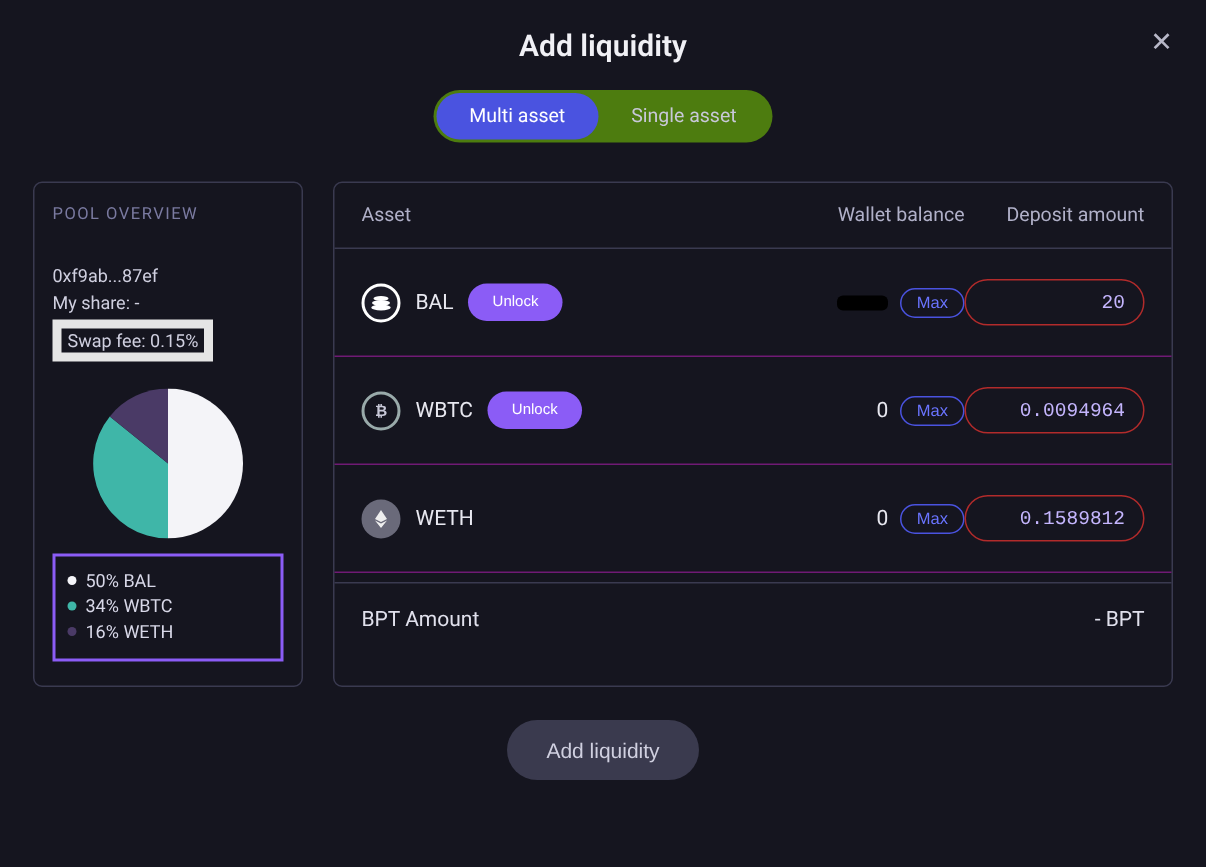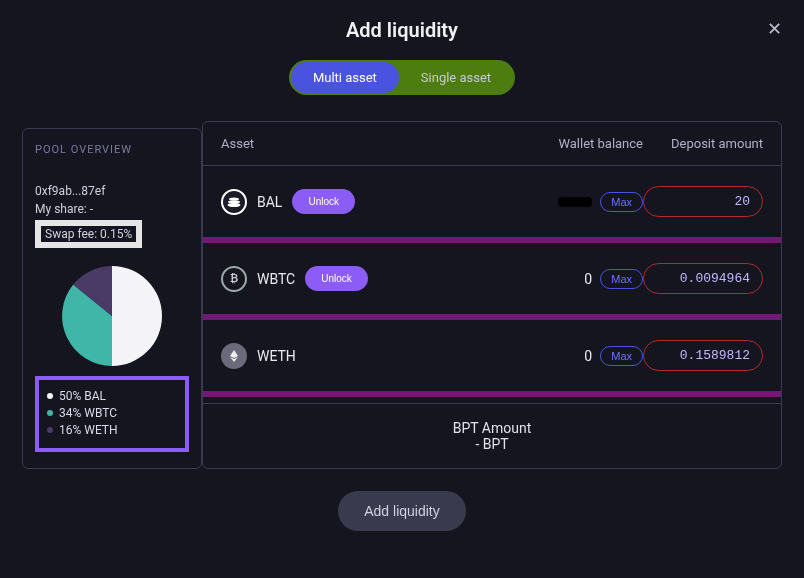--- a/index.html
+++ b/index.html
@@ -53,21 +53,21 @@
     font-size: 13px;
     color: #c8c8d8;
     cursor: pointer;
   }
   .tab.active {
     background: #4a53e0;
     color: #fff;
   }
   .content {
     display: flex;
-    align-items: flex-end;
+    gap: 20px;
   }
   .sidebar {
     width: 180px;
     border: 1px solid #3a3a50;
     border-radius: 6px;
     padding: 14px 12px 16px 12px;
     font-size: 12px;
   }
   .sidebar-heading {
     color: #7a7aa0;
@@ -89,21 +89,21 @@
     border: 6px solid #e5e5e5;
     padding: 1px 4px;
     margin-bottom: 12px;
   }
   .pie-wrap {
     display: flex;
     justify-content: center;
     margin: 6px 0 10px 0;
   }
   .legend {
-    border: 4px solid #8b5cf6;
+    border: 2px solid #8b5cf6;
     padding: 6px 8px 8px 8px;
   }
   .legend-item {
     display: flex;
     align-items: center;
     gap: 6px;
     font-size: 12px;
     margin: 3px 0;
     color: #d8d8e8;
   }
@@ -125,21 +125,21 @@
     padding: 14px 18px;
   }
   .table-header {
     color: #b0b0c8;
     font-size: 13px;
     border-bottom: 1px solid #3a3a50;
   }
   .th-wallet { text-align: right; }
   .th-deposit { text-align: right; }
   .asset-row {
-    border-bottom: 6px solid #701a75;
+    border-bottom: 1px solid #701a75;
     padding-top: 20px;
     padding-bottom: 20px;
   }
   .asset-cell {
     display: flex;
     align-items: center;
     gap: 10px;
   }
   .token-icon {
     width: 26px;
@@ -202,21 +202,20 @@
     outline: none;
     font-family: Liberation Mono, monospace;
   }
   .bpt-row {
     display: flex;
     justify-content: space-between;
     align-items: center;
     padding: 16px 18px;
     border-top: 1px solid #3a3a50;
     margin-top: 6px;
-    flex-direction: column;
   }
   .bpt-label { color: #e0e0ec; }
   .bpt-value { color: #e0e0ec; }
   .footer {
     display: flex;
     justify-content: center;
     margin-top: 22px;
   }
   .add-btn {
     background: #3a3a4e;

